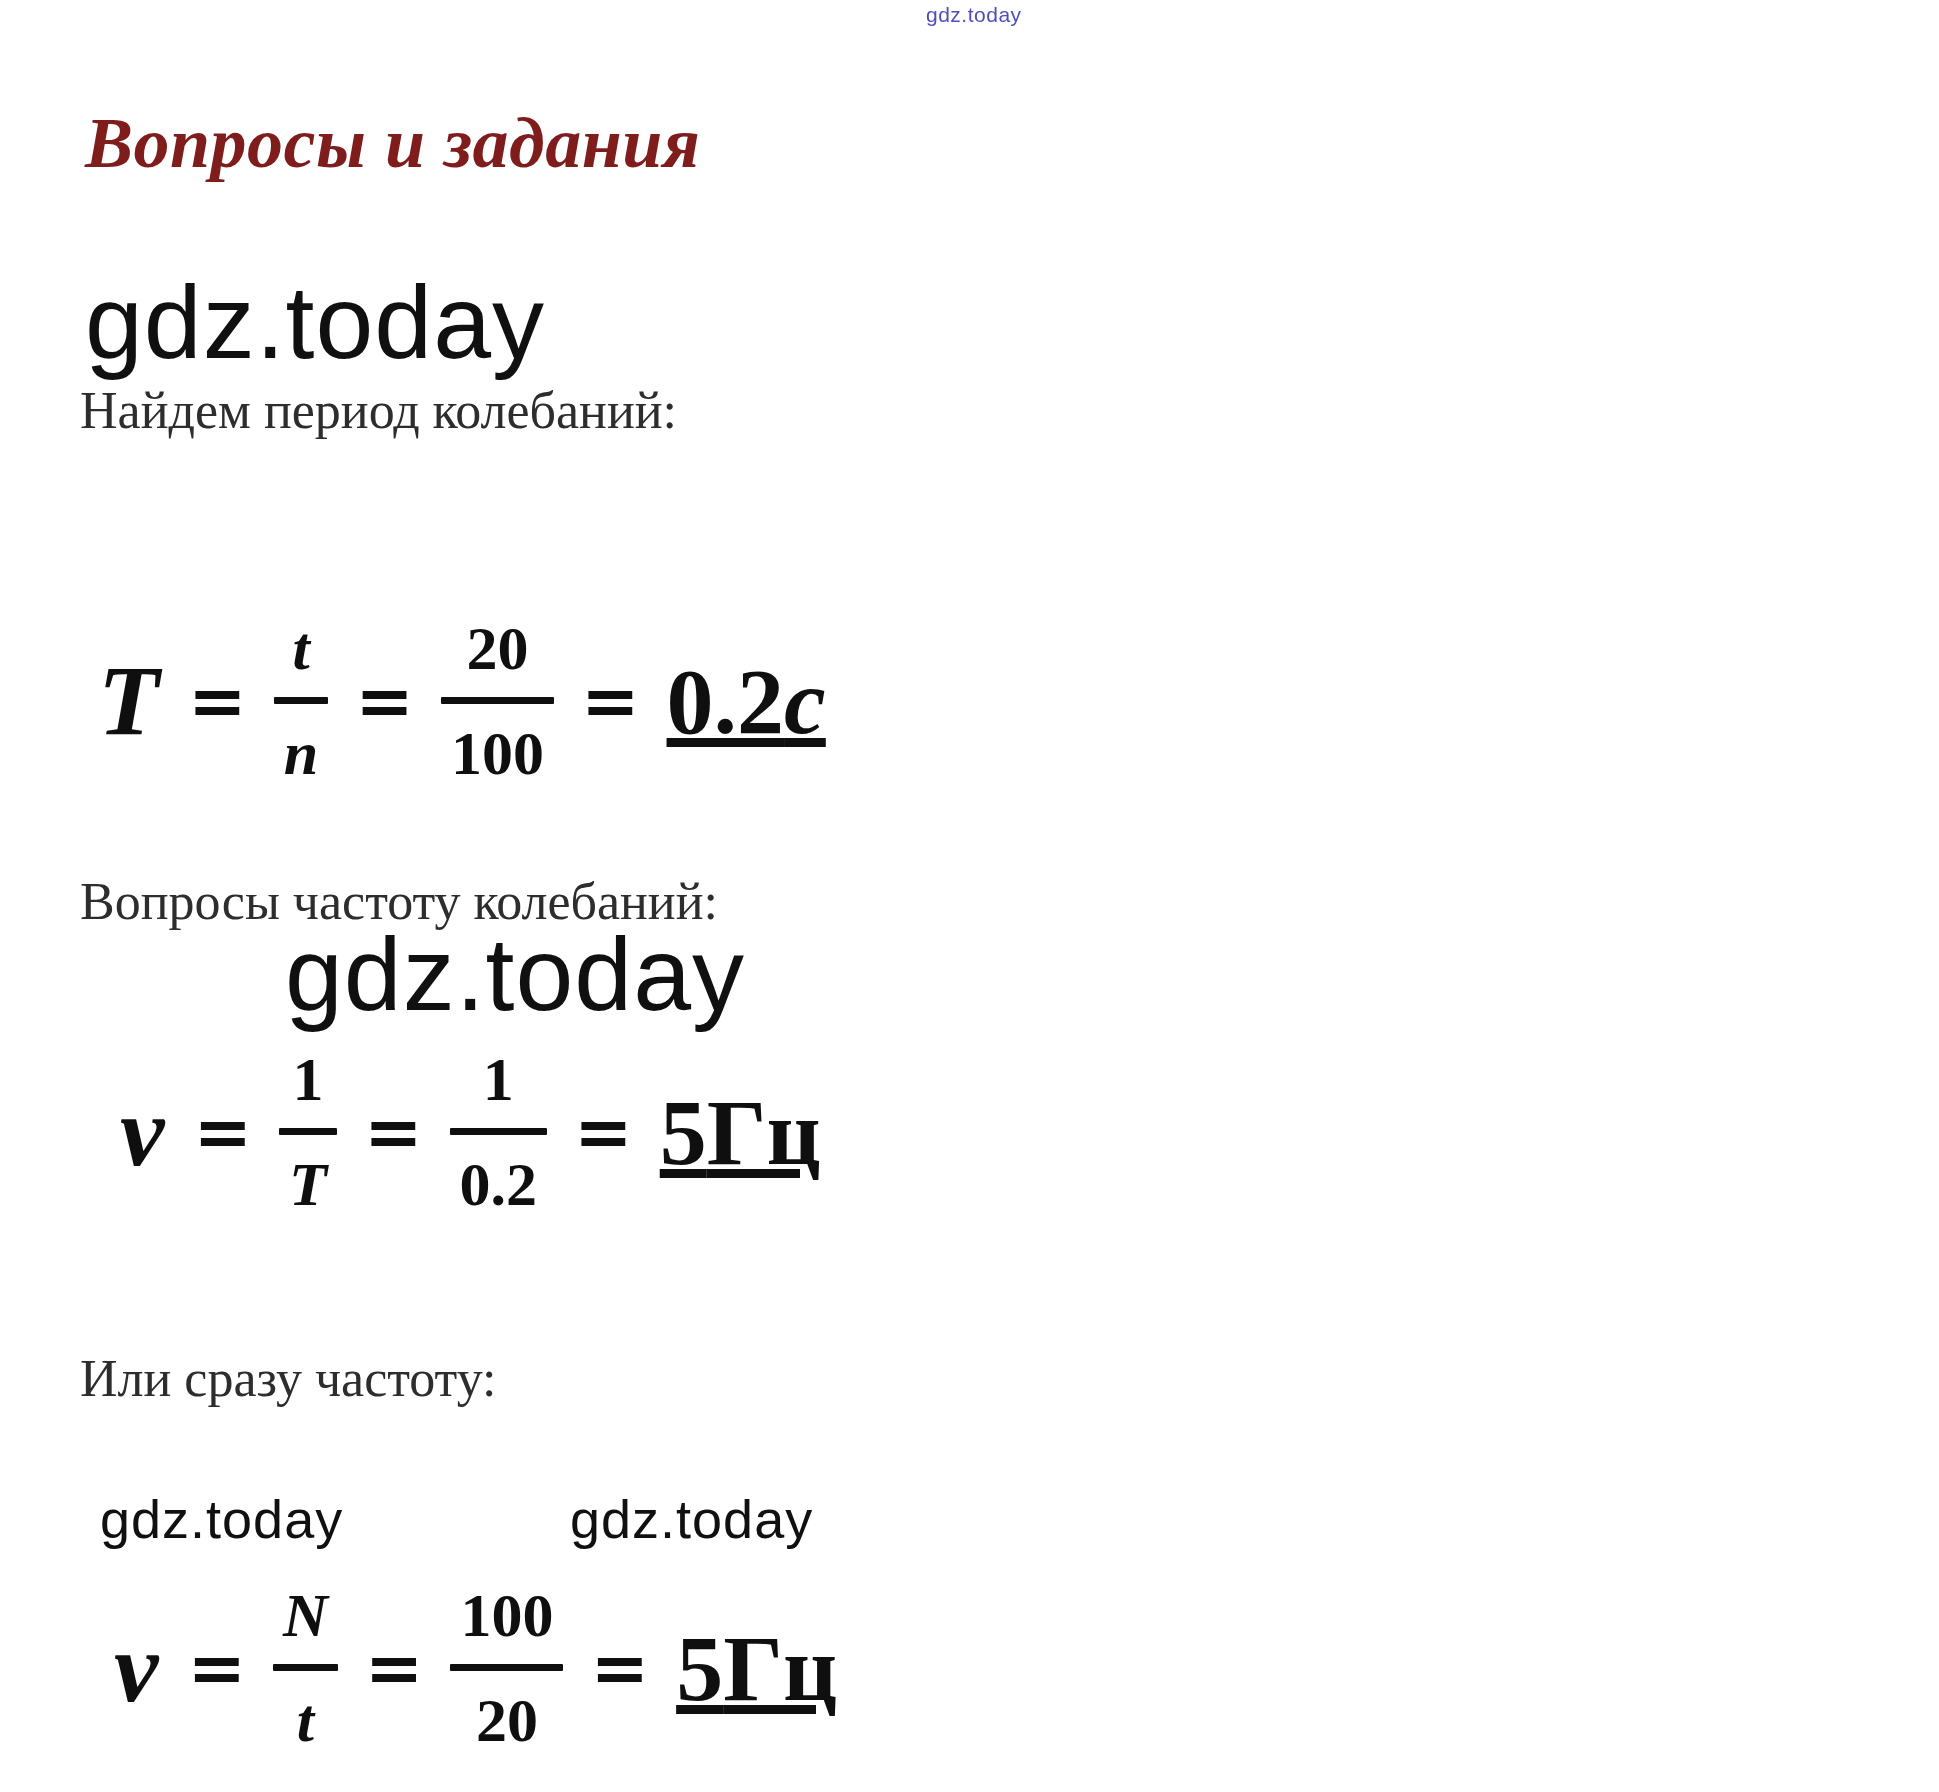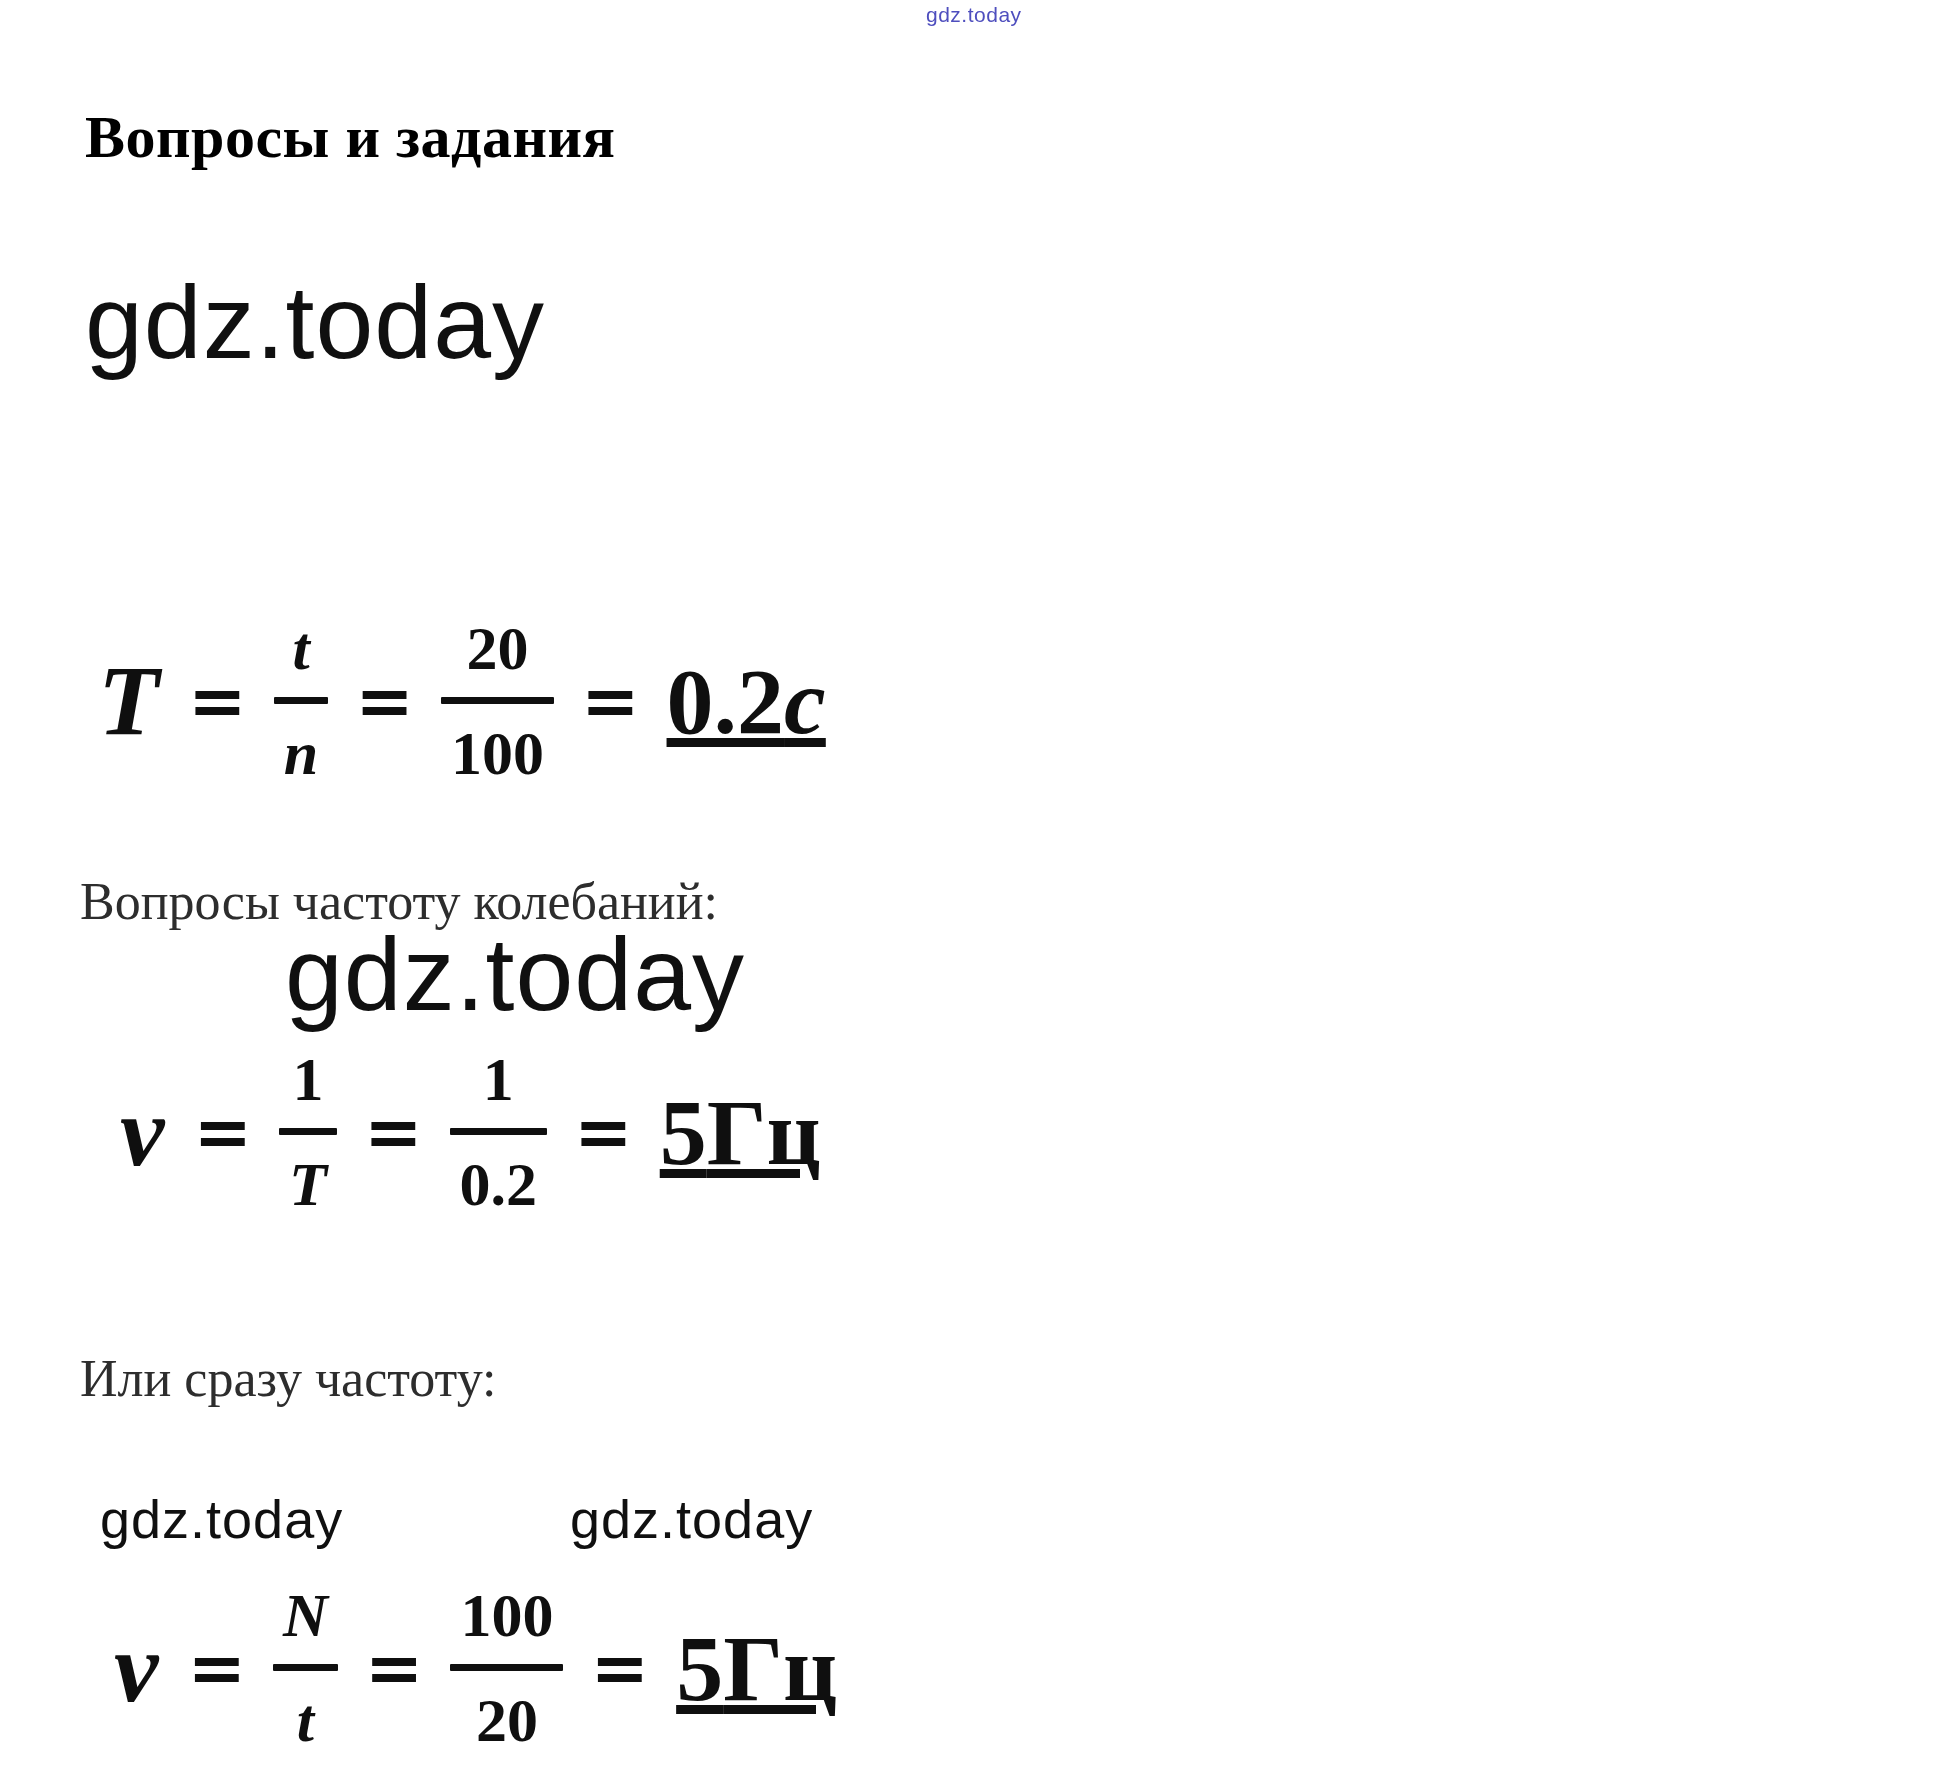--- a/index.html
+++ b/index.html
@@ -7,22 +7,22 @@
           font-family:"Liberation Serif",serif;}
   .abs{position:absolute;}
 
   .wm{font-family:"Liberation Sans",sans-serif;font-weight:300;color:#101010;
       white-space:nowrap;line-height:1;letter-spacing:1px;}
   .wm-large{font-size:104px;}
   .wm-small{font-size:54px;}
   .wm-top{font-family:"Liberation Sans",sans-serif;font-weight:400;font-size:21px;
           color:#4e4ebe;line-height:1;white-space:nowrap;letter-spacing:0.5px;}
 
-  .heading{font-weight:700;font-size:60px;color:#000000;line-height:1.1;
-           white-space:nowrap;letter-spacing:0.5px;margin:0;}
+  .heading{font-weight:700;font-size:72px;color:#7f1d1d;line-height:1.1;
+           white-space:nowrap;letter-spacing:0.5px;margin:0;font-style:italic;}
   .label{font-size:52px;color:#2d2d2d;line-height:1.1;white-space:nowrap;margin:0;}
 
   .formula{display:flex;align-items:center;gap:27px;color:#0f0f0f;font-weight:700;line-height:1;}
   .f-var{font-size:100px;font-style:italic;padding-right:2px;}
   .f-eq{font-family:"DejaVu Sans",sans-serif;font-weight:700;font-size:70px;}
   .frac{display:inline-flex;flex-direction:column;align-items:center;}
   .frac .num{font-size:62px;margin-bottom:18px;padding:0 10px;}
   .frac .den{font-size:62px;margin-top:18px;padding:0 10px;}
   .frac .bar{align-self:stretch;height:7px;background:#0f0f0f;border-radius:1px;}
   .f-res{font-size:94px;white-space:nowrap;text-decoration:underline;}
@@ -33,20 +33,21 @@
 
 <div class="canvas">
 
   <div class="abs wm-top" style="left:926px;top:4px">gdz.today</div>
 
   <h1 class="abs heading" style="left:85px;top:104px">Вопросы и задания</h1>
 
 
   <div class="abs wm wm-large" style="left:85px;top:270px">gdz.today</div>
 
+  <p class="abs label" style="left:80px;top:382px">Найдем период колебаний:</p>
 
   <div class="abs formula" style="left:98px;top:617px">
     <span class="f-var">T</span>
     <span class="f-eq">=</span>
     <span class="frac">
       <span class="num it">t</span>
       <span class="bar"></span>
       <span class="den it">n</span>
     </span>
     <span class="f-eq">=</span>

